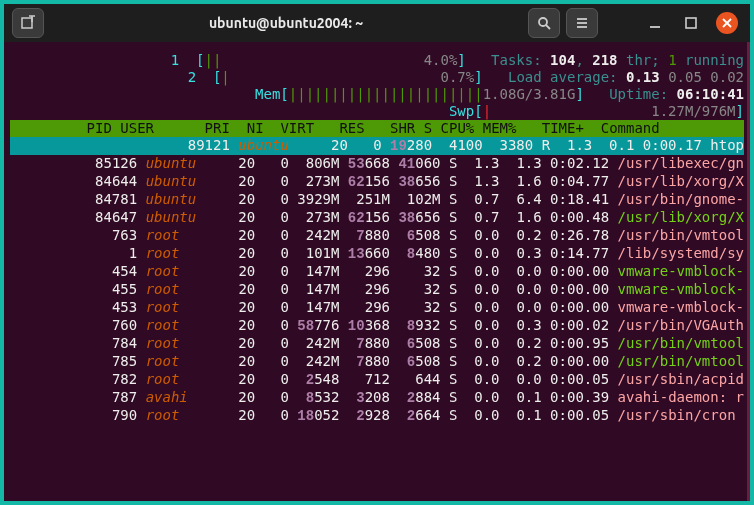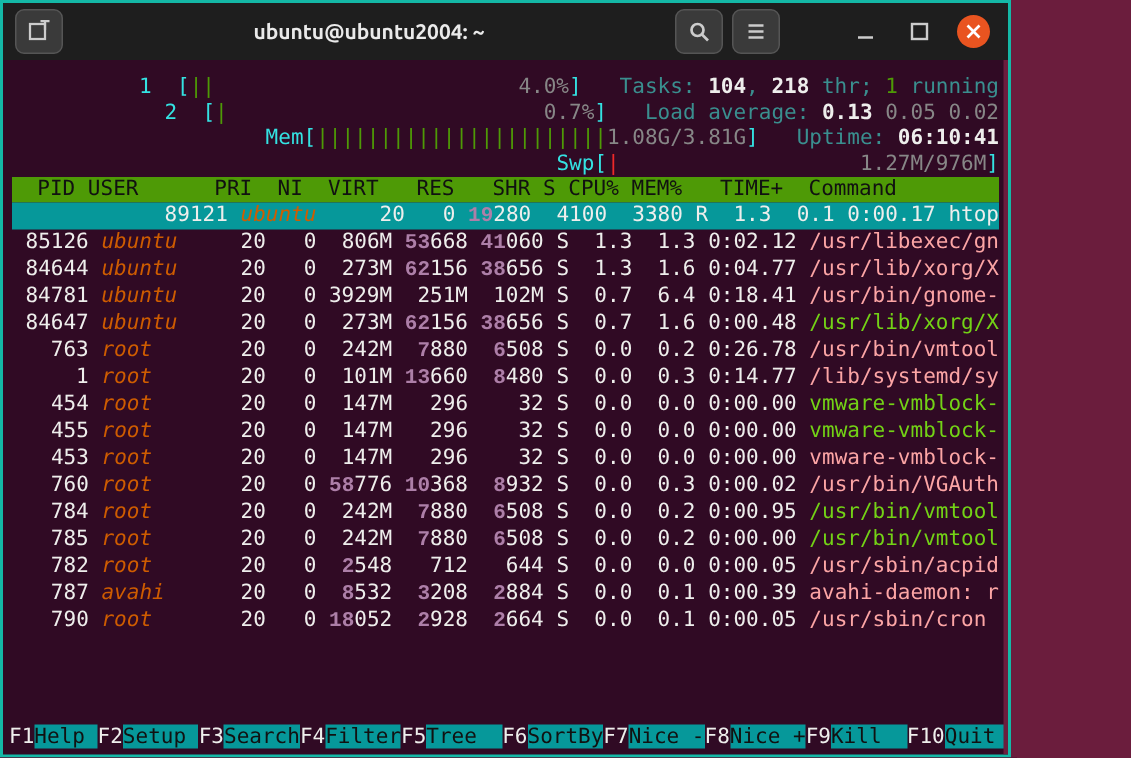--- a/index.html
+++ b/index.html
@@ -1,16 +1,16 @@
 <!DOCTYPE html>
 <html><head>
 <meta charset="utf-8">
 <style>
 html,body{margin:0;padding:0;background:#6b1d3d;font-family:"Ubuntu Mono","DejaVu Sans Mono",monospace;font-size:14px;line-height:17px;color:#d0d0d0;}
-.window{width:674px;height:505px;box-sizing:border-box;background:#300a24;position:relative;border:2px solid #14b8a6;overflow:hidden;}
+.window{width:754px;height:505px;box-sizing:border-box;background:#300a24;position:relative;border:4px solid #14b8a6;overflow:hidden;}
 .titlebar{height:38px;background:#1e1e1e;display:flex;align-items:center;padding:0 8px;gap:6px;}
 .tb-btn{width:30px;height:28px;border-radius:6px;display:flex;align-items:center;justify-content:center;color:#eaeaea;}
 .tb-btn.sq{border:1px solid #555;background:#3a3a3a;}
 .tb-title{flex:1;text-align:center;color:#eaeaea;font-weight:bold;font-family:"Ubuntu",sans-serif;font-size:14px;}
 .tb-spacer{width:30px;}
 .close-circle{width:22px;height:22px;border-radius:50%;background:#e95420;color:#fff;display:flex;align-items:center;justify-content:center;}
 .term{padding:10px 6px 0 6px;}
 pre{margin:0;white-space:pre;text-align:right;}
 span.c-cyan{color:#34e2e2;}
 span.c-white{color:#eeeeec;font-weight:bold;}
@@ -98,16 +98,15 @@
         <pre class="row"><span class="wht">  453</span> <span class="orng">root    </span><span class="wht">   20</span><span class="wht">   0</span><span class="mag">  </span><span class="wht">147M</span><span class="mag">   </span><span class="wht">296</span><span class="mag">    </span><span class="wht">32</span> <span class="wht">S</span><span class="wht">  0.0</span><span class="wht">  0.0</span><span class="wht"> 0:00.00</span> <span class="dimtxt">vmware-vmblock-</span></pre>
         <pre class="row"><span class="wht">  760</span> <span class="orng">root    </span><span class="wht">   20</span><span class="wht">   0</span><span class="mag"> 58</span><span class="wht">776</span><span class="mag"> 10</span><span class="wht">368</span><span class="mag">  8</span><span class="wht">932</span> <span class="wht">S</span><span class="wht">  0.0</span><span class="wht">  0.3</span><span class="wht"> 0:00.02</span> <span class="dimtxt">/usr/bin/VGAuth</span></pre>
         <pre class="row"><span class="wht">  784</span> <span class="orng">root    </span><span class="wht">   20</span><span class="wht">   0</span><span class="mag">  </span><span class="wht">242M</span><span class="mag">  7</span><span class="wht">880</span><span class="mag">  6</span><span class="wht">508</span> <span class="wht">S</span><span class="wht">  0.0</span><span class="wht">  0.2</span><span class="wht"> 0:00.95</span> <span class="yel">/usr/bin/vmtool</span></pre>
         <pre class="row"><span class="wht">  785</span> <span class="orng">root    </span><span class="wht">   20</span><span class="wht">   0</span><span class="mag">  </span><span class="wht">242M</span><span class="mag">  7</span><span class="wht">880</span><span class="mag">  6</span><span class="wht">508</span> <span class="wht">S</span><span class="wht">  0.0</span><span class="wht">  0.2</span><span class="wht"> 0:00.00</span> <span class="yel">/usr/bin/vmtool</span></pre>
         <pre class="row"><span class="wht">  782</span> <span class="orng">root    </span><span class="wht">   20</span><span class="wht">   0</span><span class="mag">  2</span><span class="wht">548</span><span class="mag">   </span><span class="wht">712</span><span class="mag">   </span><span class="wht">644</span> <span class="wht">S</span><span class="wht">  0.0</span><span class="wht">  0.0</span><span class="wht"> 0:00.05</span> <span class="dimtxt">/usr/sbin/acpid</span></pre>
         <pre class="row"><span class="wht">  787</span> <span class="orng">avahi   </span><span class="wht">   20</span><span class="wht">   0</span><span class="mag">  8</span><span class="wht">532</span><span class="mag">  3</span><span class="wht">208</span><span class="mag">  2</span><span class="wht">884</span> <span class="wht">S</span><span class="wht">  0.0</span><span class="wht">  0.1</span><span class="wht"> 0:00.39</span> <span class="dimtxt">avahi-daemon: r</span></pre>
         <pre class="row"><span class="wht">  790</span> <span class="orng">root    </span><span class="wht">   20</span><span class="wht">   0</span><span class="mag"> 18</span><span class="wht">052</span><span class="mag">  2</span><span class="wht">928</span><span class="mag">  2</span><span class="wht">664</span> <span class="wht">S</span><span class="wht">  0.0</span><span class="wht">  0.1</span><span class="wht"> 0:00.05</span> <span class="dimtxt">/usr/sbin/cron </span></pre>
       </div>
   </div>
 
-  <pre class="fnbar">F1<span class="lbl">Help </span>F2<span class="lbl">Setup </span>F3<span class="lbl">Search</span>F4<span class="lbl">Filter</span>F5<span class="lbl">Tree  </span>F6<span class="lbl">SortBy</span>F7<span class="lbl">Nice -</span>F8<span class="lbl">Nice +</span>F9<span class="lbl">Kill  </span>F10<span class="lbl">Quit </span></pre>
 
   <div class="redge"></div>
 </div>
 
 </body></html>

